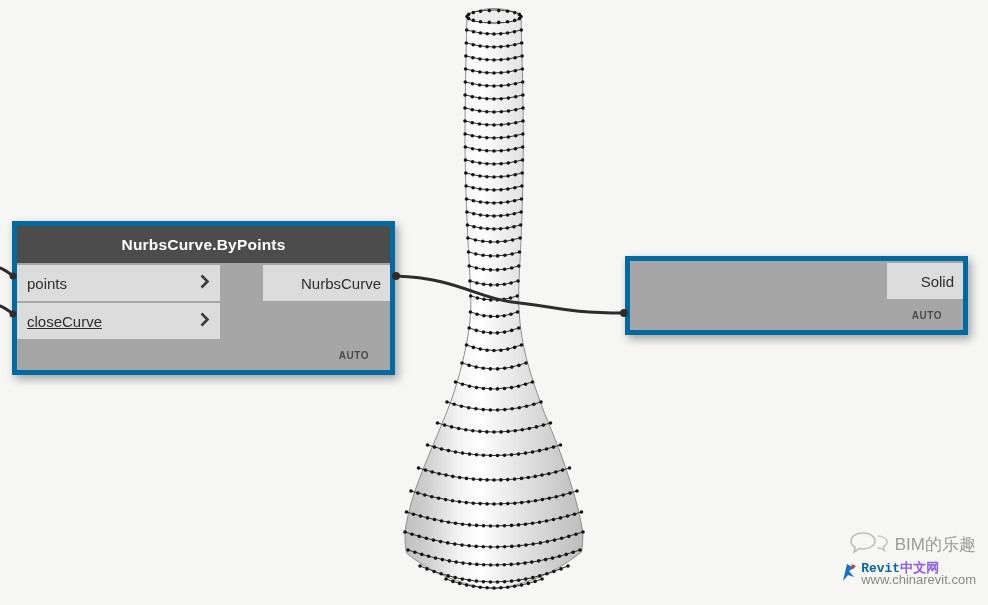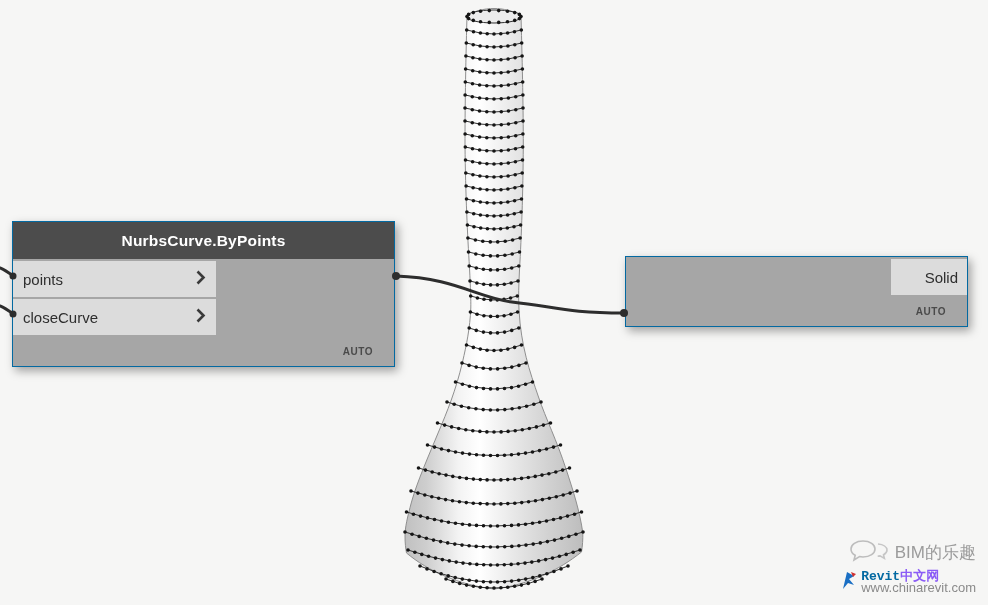--- a/index.html
+++ b/index.html
@@ -6,21 +6,21 @@
   .canvas{
     position:relative;width:988px;height:605px;overflow:hidden;
     background:#f6f6f5;
     font-family:"Liberation Sans",sans-serif;
   }
   svg.layer{position:absolute;left:0;top:0;}
   .wire-layer{pointer-events:none;z-index:3;}
   #tower-svg{z-index:0;}
   .node{
     position:absolute;z-index:2;
-    background:#a6a6a6;border:1px solid #0369a1;
+    background:#a6a6a6;border:5px solid #0369a1;
     box-shadow:3px 4px 9px rgba(0,0,0,.35);
     box-sizing:border-box;
   }
   .node-header{
     height:37px;background:#4c4c4c;color:#ffffff;
     font-weight:bold;font-size:15.5px;
     display:flex;align-items:center;justify-content:center;
     letter-spacing:.2px;
   }
   .node-body{padding-top:2px;}
@@ -32,21 +32,21 @@
   .port.input{justify-content:space-between;padding:0 10px;}
   .port.output{margin-left:auto;justify-content:flex-end;padding-right:9px;}
   .node-footer{
     height:29px;display:flex;align-items:center;justify-content:flex-end;
     padding-right:21px;
   }
   .lacing{font-size:10px;font-weight:bold;color:#4a4a4a;letter-spacing:.5px;}
   .wire{stroke:#2d2d2d;stroke-width:3;fill:none;stroke-linecap:round;}
   .wire-dot{fill:#2d2d2d;}
   .watermark{
-    position:absolute;right:12px;bottom:10px;z-index:4;
+    position:absolute;right:12px;bottom:18px;z-index:4;
     display:flex;flex-direction:column;align-items:flex-end;gap:1px;
   }
   .wm-line1{display:flex;align-items:center;gap:6px;color:#9b9b9b;font-size:17px;}
   .wm-line2{display:flex;align-items:flex-start;gap:4px;}
   .wm-brand{font-size:13px;font-weight:bold;line-height:13px;}
   .wm-brand .en{color:#0369a1;font-family:Liberation Mono, monospace;}
   .wm-brand .cn{color:#8b5cf6;}
   .wm-url{font-size:13px;color:#8a8a8a;line-height:10px;}
 </style>
 </head>
@@ -593,23 +593,26 @@
     <div class="node-body">
       <div class="port-row">
         <div class="port input" style="width:203px;">
           <span class="port-label">points</span>
           <span>
             <svg width="11" height="15" viewBox="0 0 11 15">
                 <path d="M2.5 1.5 L8.5 7.5 L2.5 13.5" stroke="#3a3a3a" stroke-width="2.6" fill="none"></path>
               </svg>
           </span>
         </div>
+        <div class="port output" style="width:127px;">
+          <span class="port-label">NurbsCurve</span>
+        </div>
       </div>
       <div class="port-row">
-        <div class="port input" style="width:203px;">
+        <div class="port input" style="width:203px;text-decoration:underline;">
           <span class="port-label">closeCurve</span>
           <span>
             <svg width="11" height="15" viewBox="0 0 11 15">
                 <path d="M2.5 1.5 L8.5 7.5 L2.5 13.5" stroke="#3a3a3a" stroke-width="2.6" fill="none"></path>
               </svg>
           </span>
         </div>
       </div>
       <div class="node-footer">
         <span class="lacing">AUTO</span>

